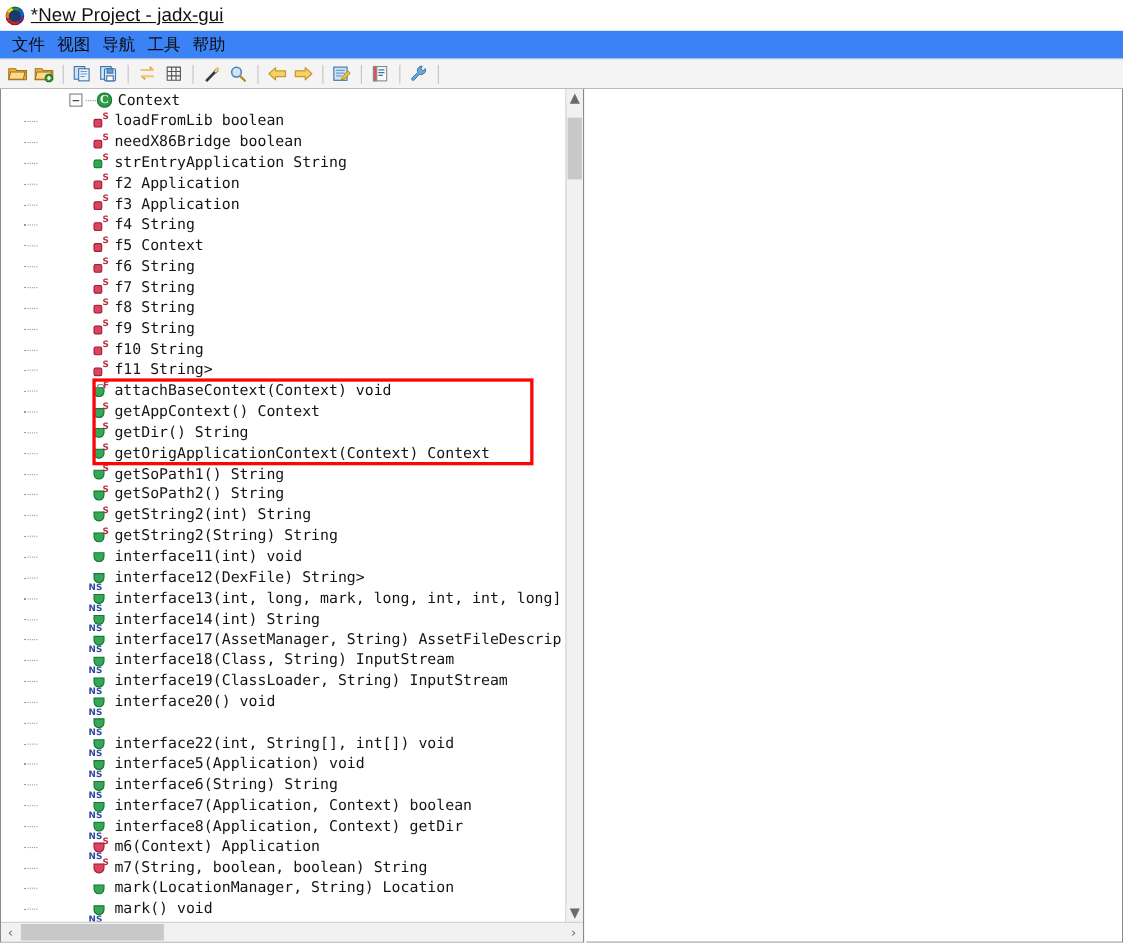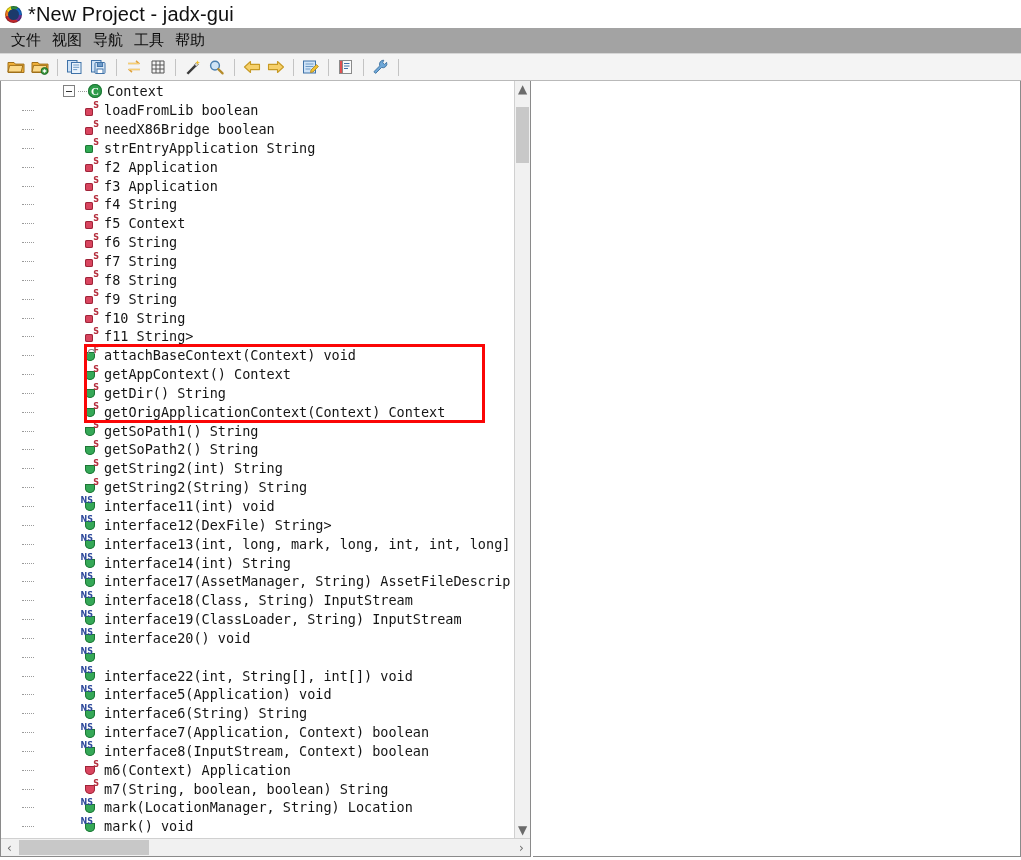--- a/index.html
+++ b/index.html
@@ -37,33 +37,34 @@
     box-shadow: inset 0 0 0 1px rgba(0,0,0,.25);
   }
   #app-logo::after {
     content: "";
     position: absolute;
     left: 3px; top: 3px; right: 3px; bottom: 3px;
     border-radius: 50%;
     background: #1b3a6b;
   }
   #window-title {
-    font-size: 20px;
+    font-size: 17px;
     color: #101010;
     letter-spacing: .1px;
     white-space: nowrap;
+    text-decoration: underline;
   }
 
   
   #menubar {
     height: 26px;
     display: flex;
     align-items: center;
     padding-left: 6px;
-    background: #a3a3a3;
+    background: #3b82f6;
     border-bottom: 1px solid #d6d6d6;
   }
   .menu-item {
     font-size: 15px;
     color: #0c0c0c;
     padding: 1px 6px 2px 5px;
     cursor: default;
     white-space: nowrap;
   }
 
@@ -209,21 +210,21 @@
   .ico-field.green::before { background: #2faa52; box-shadow: inset 0 0 0 1px #1d7535; }
   .ico-sup {
     position: absolute;
     right: 0; top: -1px;
     font-family: "DejaVu Sans", sans-serif;
     font-size: 8px;
     font-weight: bold;
     color: #b5303f;
     line-height: 8px;
   }
-  .ico-sup.n { right: 6px; color: #2f4a9c; }
+  .ico-sup.n { right: 6px; color: #2f4a9c; margin-top: 33px; }
   
   .ico-method::before {
     content: "";
     position: absolute;
     left: 1px; top: 4px;
     width: 10px; height: 9px;
     border-radius: 0 0 5px 5px;
     background: #35a857;
     box-shadow: inset 0 0 0 1px #1d7535;
   }
@@ -705,21 +706,21 @@
               <span class="ico ico-method">
                 <span class="ico-sup n">NS</span>
               </span>
               <span class="row-label">interface7(Application, Context) boolean</span>
             </div>
             <div class="row">
               <span class="indent-child"></span>
               <span class="ico ico-method">
                 <span class="ico-sup n">NS</span>
               </span>
-              <span class="row-label">interface8(InputStream, Context) boolean</span>
+              <span class="row-label">interface8(Application, Context) getDir</span>
             </div>
             <div class="row">
               <span class="indent-child"></span>
               <span class="ico ico-method red">
                 <span class="ico-sup">S</span>
               </span>
               <span class="row-label">m6(Context) Application</span>
             </div>
             <div class="row">
               <span class="indent-child"></span>

